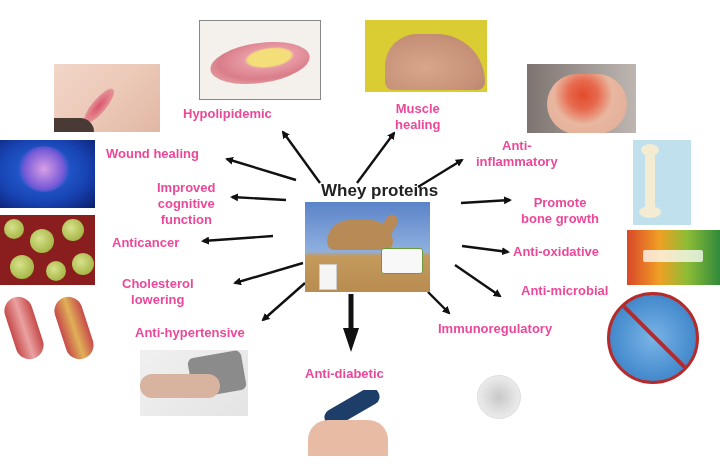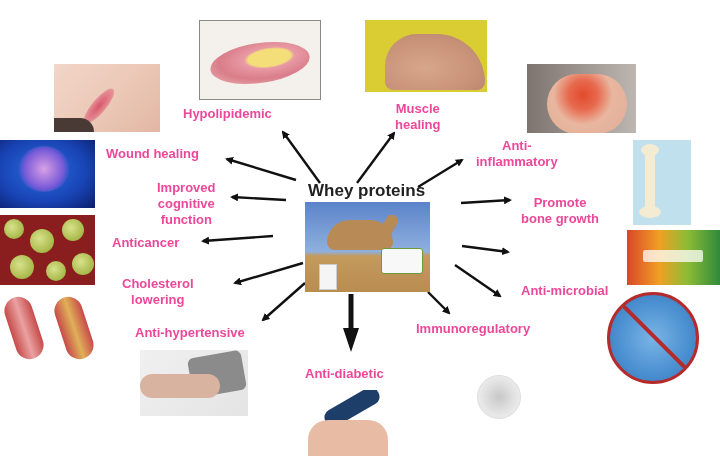--- a/index.html
+++ b/index.html
@@ -1,21 +1,21 @@
 <!DOCTYPE html>
 <html><head>
 <meta charset="utf-8">
 <style>
   html, body { margin: 0; padding: 0; }
   body { width: 720px; height: 466px; background: #ffffff; position: relative; overflow: hidden;
          font-family: "Liberation Sans", "DejaVu Sans", sans-serif; }
   .lbl { position: absolute; font-weight: bold; color: #ec4899; font-size: 13px; line-height: 16px;
          text-align: center; white-space: nowrap; }
   .lbl.left { text-align: left; }
-  .title { position: absolute; font-weight: bold; color: #222; font-size: 17px; }
+  .title { position: absolute; font-weight: bold; color: #222; font-size: 17px; margin-left: 13px; }
   .img { position: absolute; overflow: hidden; }
   svg.arrows { position: absolute; left: 0; top: 0; }
 
   
   .wound { background: linear-gradient(135deg, #f2d6c8 0%, #ecc9b8 50%, #e2b7a4 100%); }
   .wound .cut { position: absolute; left: 38px; top: 20px; width: 14px; height: 44px; background: radial-gradient(ellipse, #d9556a 0%, #e48a92 60%, transparent 100%); transform: rotate(40deg); border-radius: 50%; }
   .wound .shadow { position: absolute; left: 0; bottom: 0; width: 40px; height: 14px; background: #4a3a35; border-radius: 0 20px 0 0; }
 
   .hypo { background: #f4f1ec; border: 1px solid #888; }
   .hypo .artery { position: absolute; left: 10px; top: 22px; width: 100px; height: 40px; border-radius: 50%; background: radial-gradient(ellipse at 60% 40%, #f4de7a 0%, #f4de7a 25%, #e89aa4 30%, #d97d8a 60%, #f0c2b8 100%); transform: rotate(-8deg); }
@@ -154,20 +154,21 @@
   <div class="cell" style="left:10px; top:40px; width:24px; height:24px;"></div>
   <div class="cell" style="left:46px; top:46px; width:20px; height:20px;"></div>
   <div class="cell" style="left:72px; top:38px; width:22px; height:22px;"></div>
 </div>
 <div class="lbl left" style="left:112px; top:235px;">Anticancer</div>
 
 <div class="img fruit" style="left:627px; top:230px; width:93px; height:55px;">
   <div class="tag"></div>
 </div>
 <div class="lbl" style="left:513px; top:244px;">
+  <div>Anti-oxidative</div>
 </div>
 
 <div class="img arteries" style="left:2px; top:292px; width:115px; height:72px;">
   <div class="tube" style="left:8px; top:4px; background: linear-gradient(90deg, #c74a4a 0%, #eaa1a1 50%, #c74a4a 100%);"></div>
   <div class="tube" style="left:58px; top:4px; background: linear-gradient(90deg, #c74a4a 0%, #e0b058 50%, #c74a4a 100%);"></div>
 </div>
 <div class="lbl" style="left:122px; top:276px;">
   <div>Cholesterol</div>
   <div>lowering</div>
 </div>
@@ -176,21 +177,21 @@
 <div class="img microbe" style="left:607px; top:292px; width:92px; height:92px;">
   <div class="slash"></div>
 </div>
 
 <div class="lbl" style="left:135px; top:325px;">Anti-hypertensive</div>
 <div class="img bp" style="left:140px; top:350px; width:108px; height:66px;">
   <div class="cuff"></div>
   <div class="hand"></div>
 </div>
 
-<div class="lbl" style="left:416px; top:321px;">Immunoregulatory</div>
+<div class="lbl" style="left:438px; top:321px;">Immunoregulatory</div>
 <div class="img immuno" style="left:443px; top:355px; width:115px; height:110px;">
   <div class="cell"></div>
 </div>
 
 <div class="lbl" style="left:305px; top:366px;">Anti-diabetic</div>
 <div class="img meter" style="left:308px; top:390px; width:88px; height:76px;">
   <div class="dev"></div>
   <div class="fingers"></div>
 </div>
 

